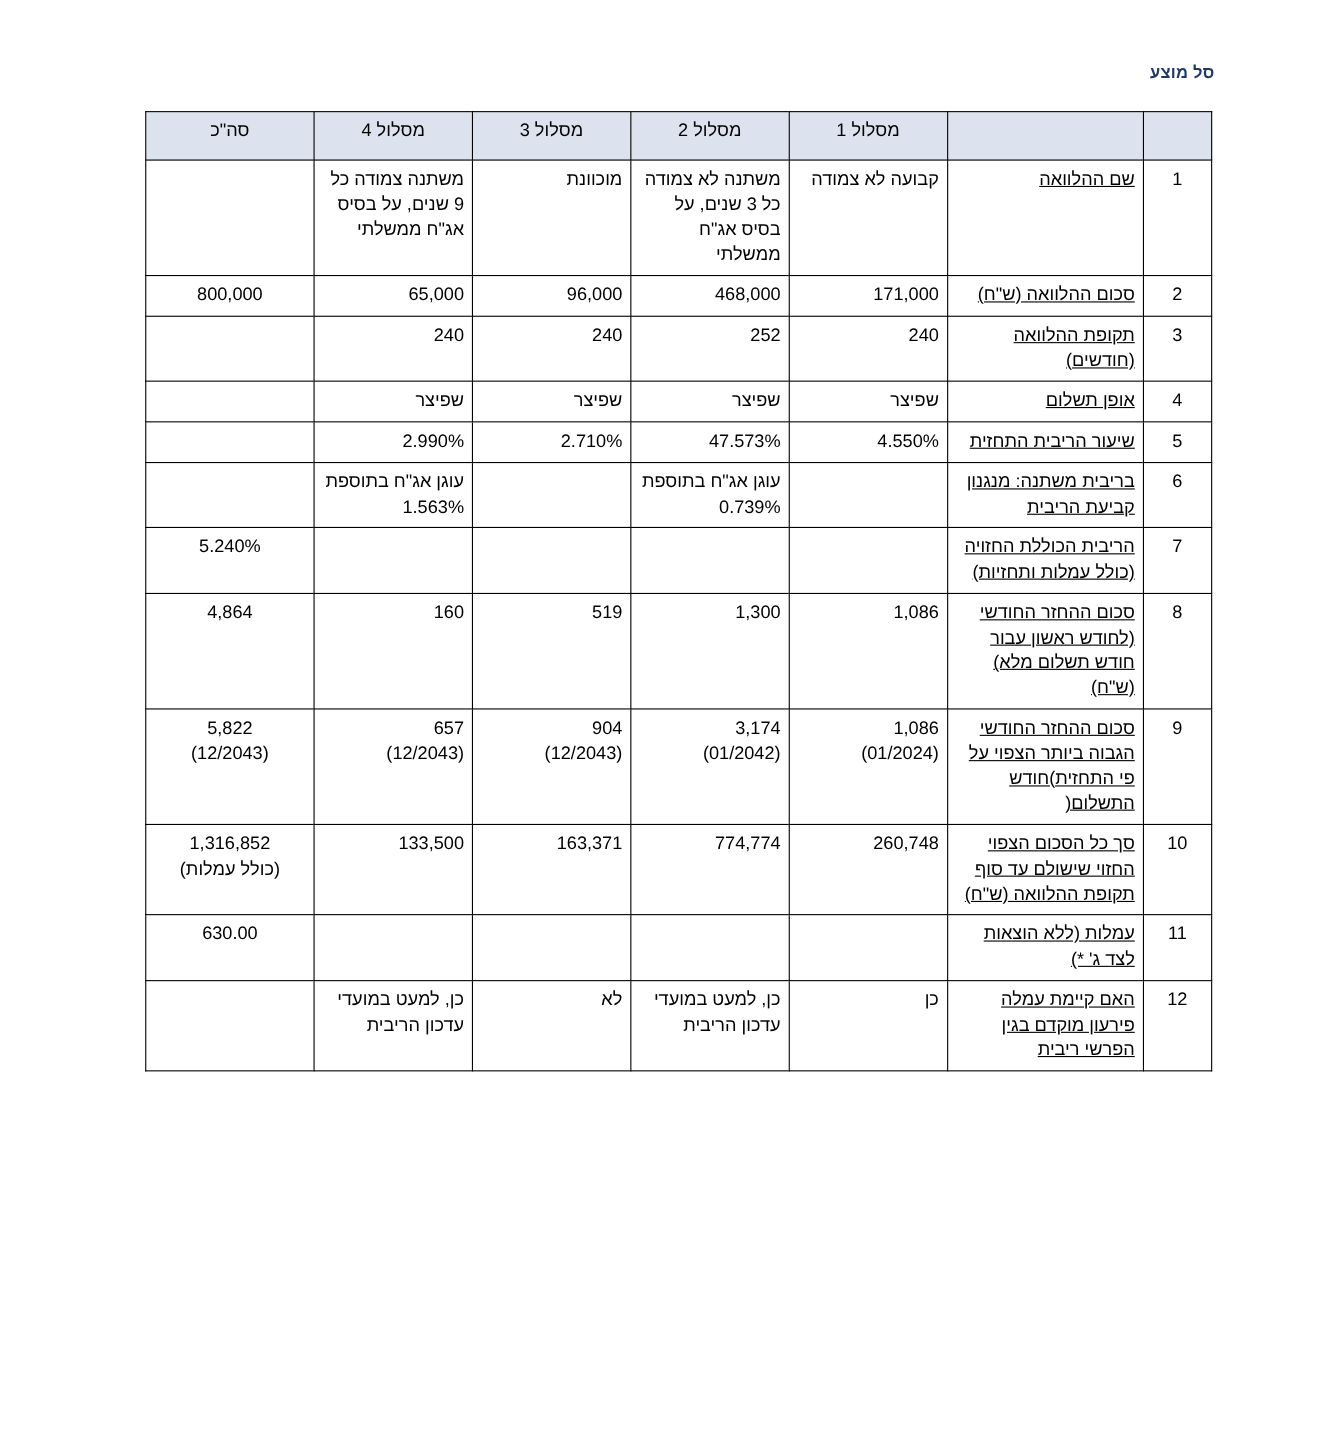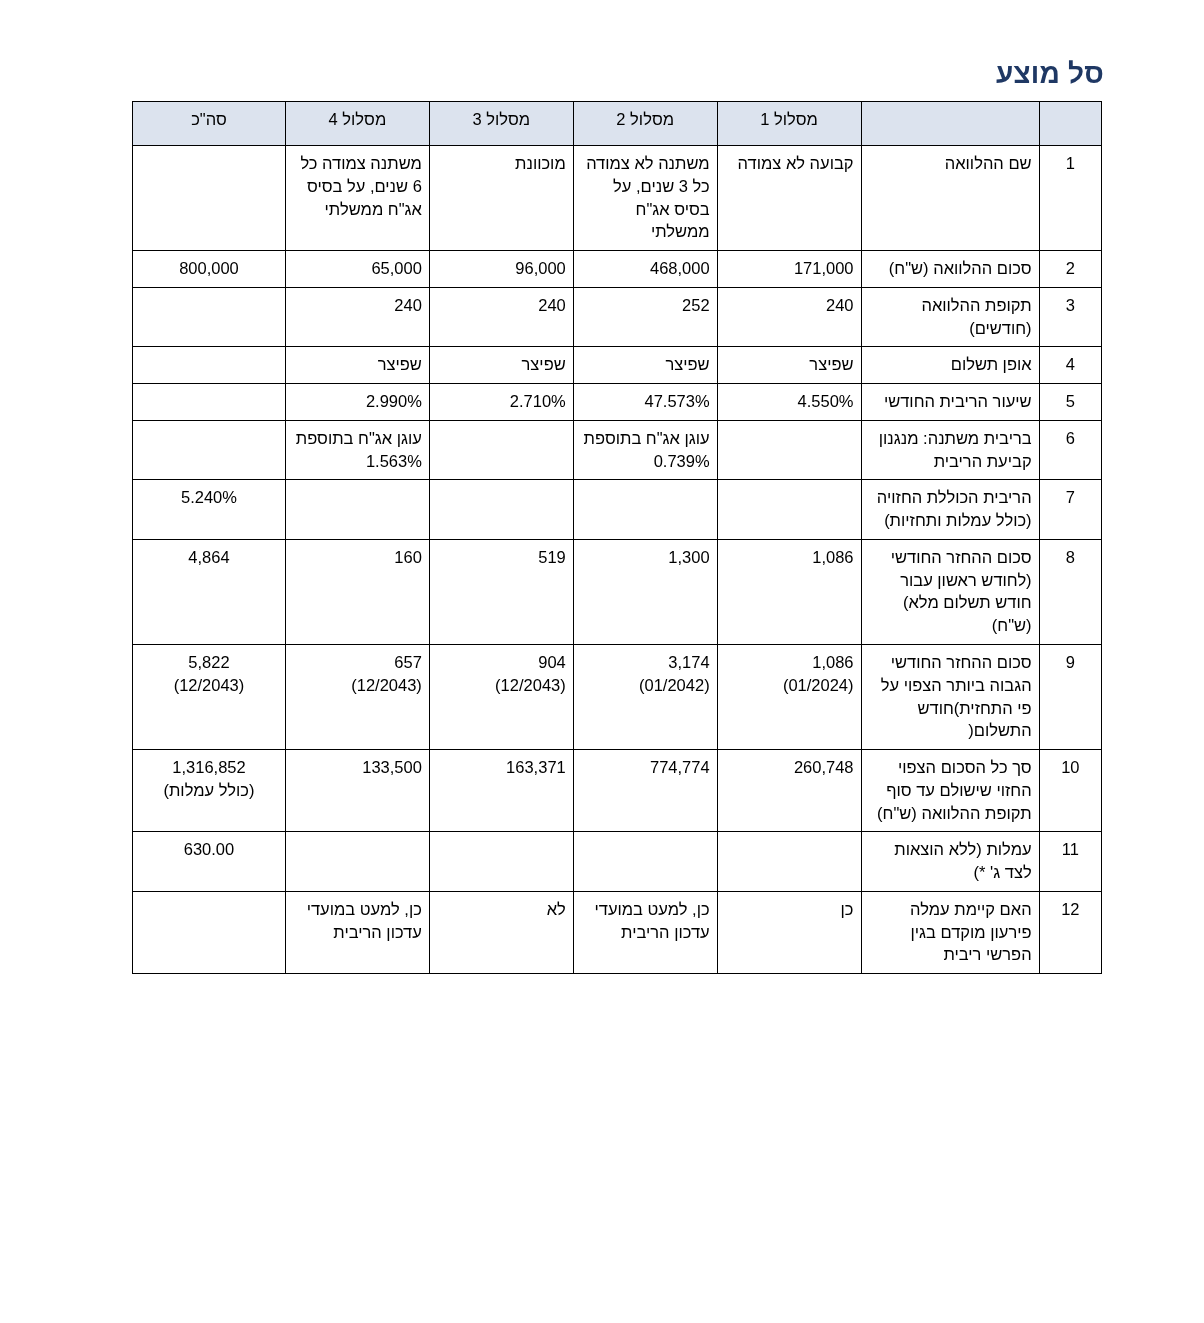--- a/index.html
+++ b/index.html
@@ -22,21 +22,21 @@
     width: 1204px;
     height: 1323px;
     box-sizing: border-box;
   }
 
   
   .doc-title {
     position: absolute;
     top: 58px;
     right: 100px;
-    font-size: 28px;
+    font-size: 15px;
     font-weight: bold;
     color: #1f3864;
     direction: rtl;
     text-align: right;
     letter-spacing: 0.2px;
   }
 
   
   .table-wrap {
     position: absolute;
@@ -92,20 +92,21 @@
   td.idx {
     text-align: center;
     font-weight: bold;
     font-size: 17px;
     vertical-align: top;
     padding-top: 6px;
   }
   td.label {
     text-align: right;
     direction: rtl;
+    text-decoration: underline;
   }
   td.val {
     text-align: left;
     direction: rtl;
   }
   td.val.txt {
     text-align: right;
   }
   td.val.num {
     text-align: right;
@@ -149,21 +150,21 @@
           <th>סה"כ</th>
         </tr>
       </thead>
       <tbody id="table-body">
           <tr>
             <td class="idx">1</td>
             <td class="label">שם ההלוואה</td>
             <td class="val txt">קבועה לא צמודה</td>
             <td class="val txt">משתנה לא צמודה כל 3 שנים, על בסיס אג"ח ממשלתי</td>
             <td class="val txt">מוכוונת</td>
-            <td class="val txt">משתנה צמודה כל 6 שנים, על בסיס אג"ח ממשלתי</td>
+            <td class="val txt">משתנה צמודה כל 9 שנים, על בסיס אג"ח ממשלתי</td>
             <td class="total txt"></td>
           </tr>
           <tr>
             <td class="idx">2</td>
             <td class="label">סכום ההלוואה (ש"ח)</td>
             <td class="val num">171,000</td>
             <td class="val num">468,000</td>
             <td class="val num">96,000</td>
             <td class="val num">65,000</td>
             <td class="total ">800,000</td>
@@ -181,21 +182,21 @@
             <td class="idx">4</td>
             <td class="label">אופן תשלום</td>
             <td class="val txt">שפיצר</td>
             <td class="val txt">שפיצר</td>
             <td class="val txt">שפיצר</td>
             <td class="val txt">שפיצר</td>
             <td class="total txt"></td>
           </tr>
           <tr>
             <td class="idx">5</td>
-            <td class="label">שיעור הריבית החודשי</td>
+            <td class="label">שיעור הריבית התחזית</td>
             <td class="val num">4.550%</td>
             <td class="val num">47.573%</td>
             <td class="val num">2.710%</td>
             <td class="val num">2.990%</td>
             <td class="total "></td>
           </tr>
           <tr>
             <td class="idx">6</td>
             <td class="label">בריבית משתנה: מנגנון קביעת הריבית</td>
             <td class="val txt"></td>

